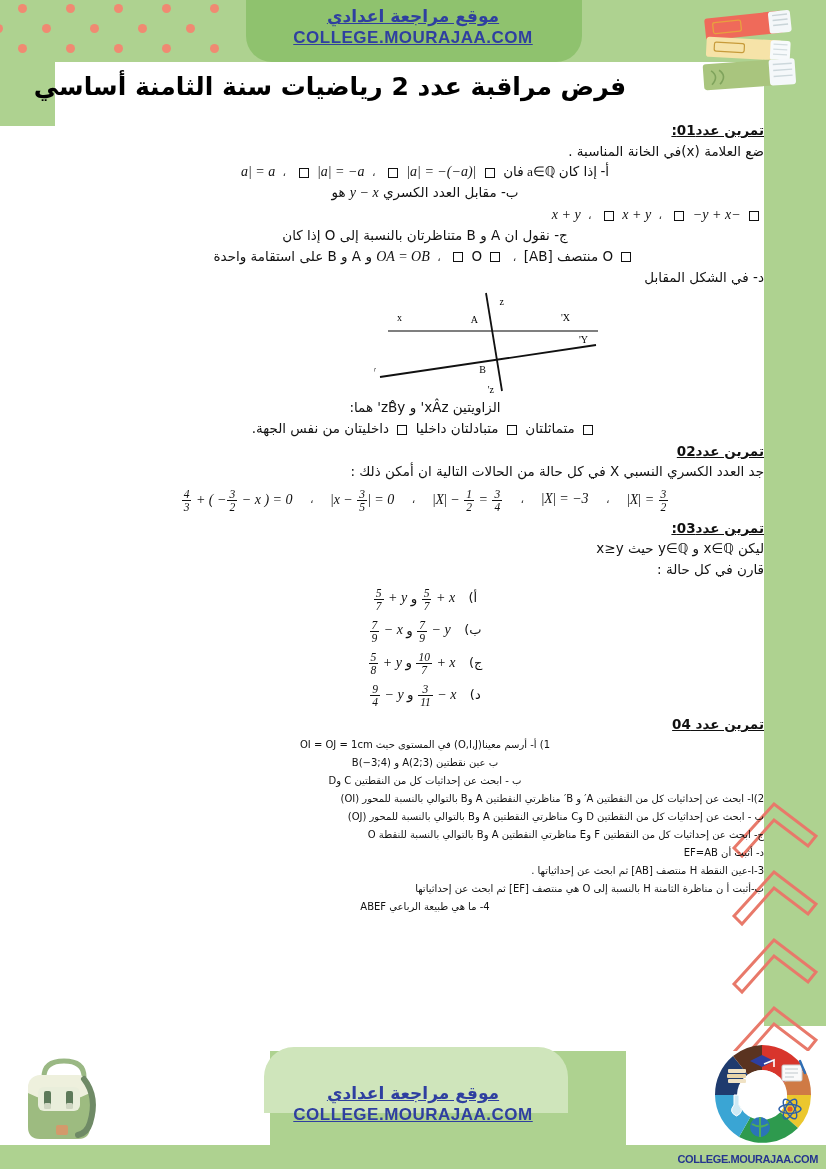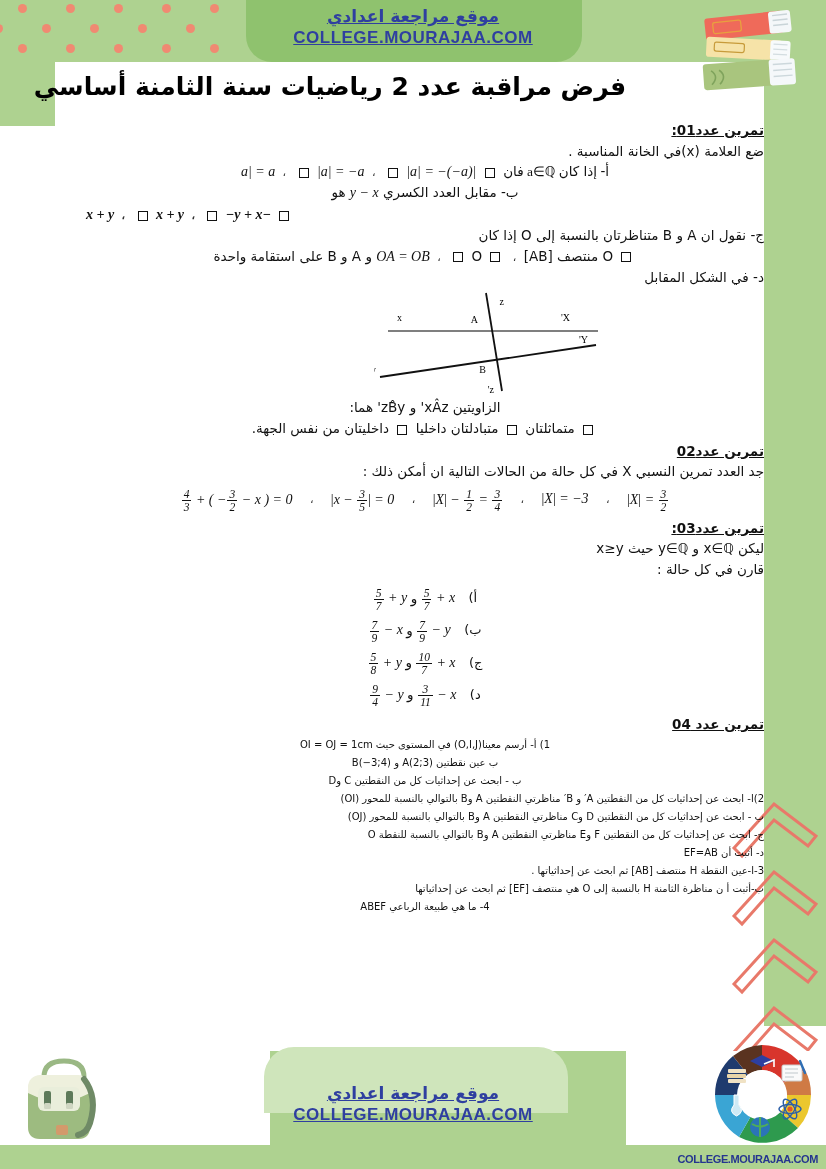--- a/index.html
+++ b/index.html
@@ -232,32 +232,32 @@
       <span class="cbox"></span>
       <span class="mexp">|<span class="mono-it">a</span>| = −(−<span class="mono-it">a</span>)</span>
     </div>
 
     <div class="line ar" style="text-align:center;">
       <span>ب-</span>
       <span>مقابل العدد الكسري</span>
       <span class="mexp">y − x</span>
       <span>هو</span>
     </div>
-    <div class="line" style="text-align:left;font-weight:bold;">
+    <div class="line" style="text-align:right;">
       <span class="cbox"></span>
       <span class="mexp">−x + y</span>
       <span class="sep">،</span>
       <span class="cbox"></span>
       <span class="mexp">x + y</span>
       <span class="sep">،</span>
       <span class="cbox"></span>
       <span class="mexp">−y + x</span>
     </div>
 
-    <div class="line ar" style="text-align:right;">
+    <div class="line ar" style="text-align:center;">
       <span>ج-</span>
       <span>نقول ان  A و B متناظرتان بالنسبة إلى O إذا كان</span>
     </div>
     <div class="line" style="text-align:center;">
       <span class="cbox"></span>
       <span class="ar">O منتصف [AB]</span>
       <span class="sep">،</span>
       <span class="cbox"></span>
       <span class="mexp">OA = OB</span>
       <span class="sep">،</span>
@@ -293,21 +293,21 @@
     <div class="line" style="text-align:center;">
       <span class="cbox"></span>
       <span class="ar">متماثلتان</span>
       <span class="cbox"></span>
       <span class="ar">متبادلتان داخليا</span>
       <span class="cbox"></span>
       <span class="ar">داخليتان من نفس الجهة.</span>
     </div>
 
     <div class="ex-head">تمرين عدد02</div>
-    <div class="line ar">جد العدد تمرين النسبي  X في كل حالة من الحالات التالية ان أمكن ذلك :</div>
+    <div class="line ar">جد العدد الكسري النسبي  X في كل حالة من الحالات التالية ان أمكن ذلك :</div>
 
     <div class="eqrow">
       <span class="eqitem mexp">
         <span class="frac"><span class="num">4</span><span class="den">3</span></span>
         + ( −<span class="frac"><span class="num">3</span><span class="den">2</span></span> − <span class="mono-it">x</span> ) = 0
       </span>
       <span class="sep">،</span>
       <span class="eqitem mexp">
         <span class="abs">|</span><span class="mono-it">x</span> − <span class="frac"><span class="num">3</span><span class="den">5</span></span><span class="abs">|</span> = 0
       </span>

